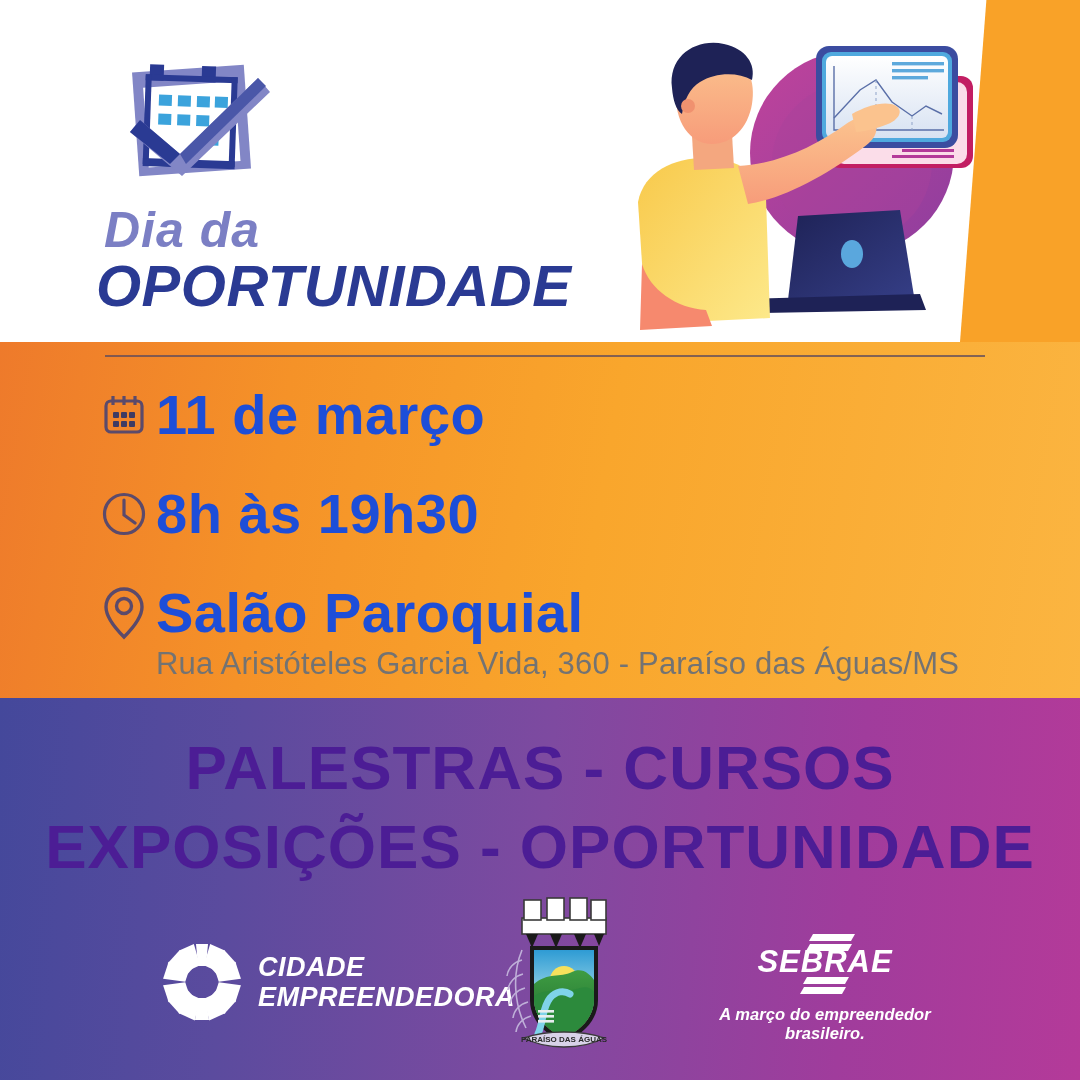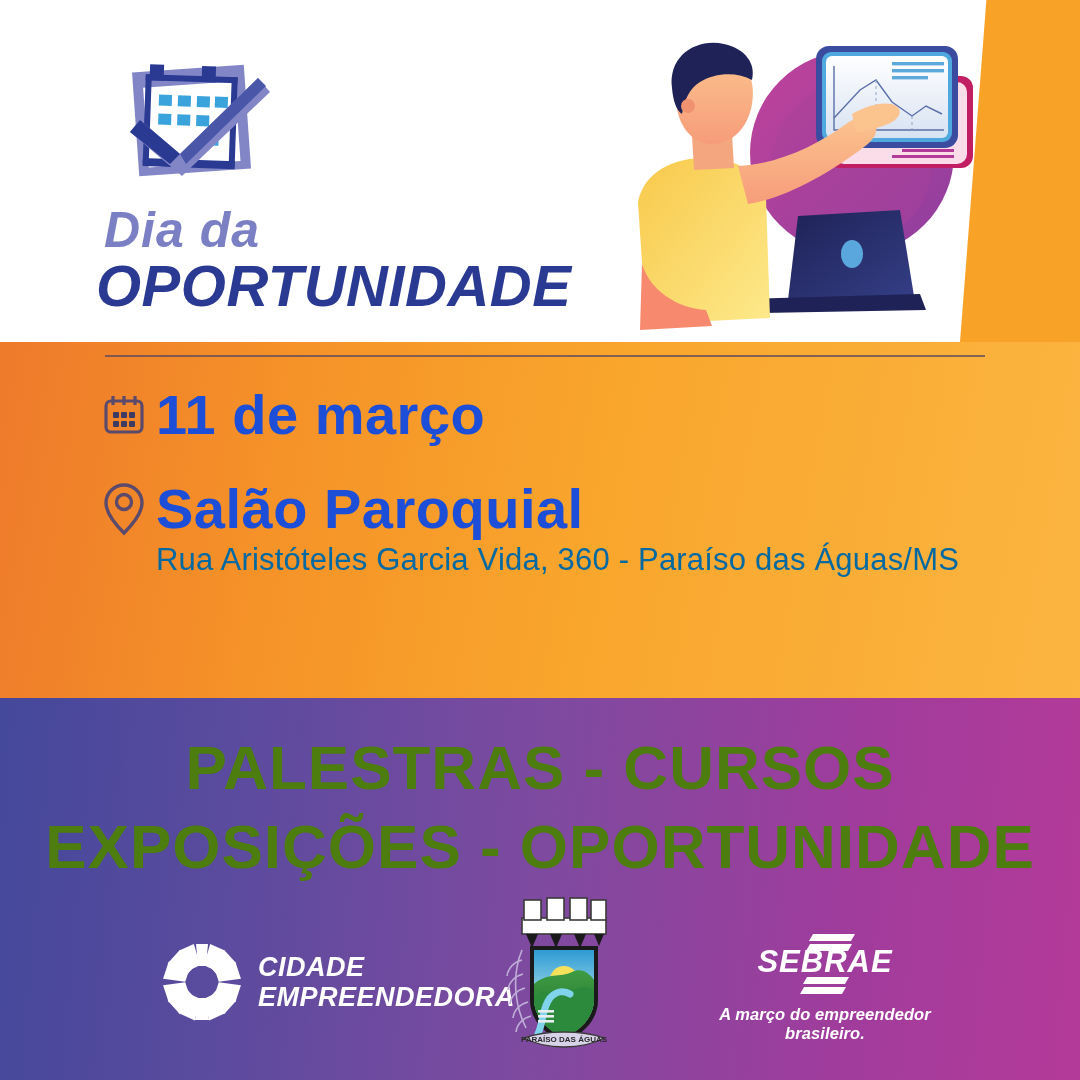--- a/index.html
+++ b/index.html
@@ -61,27 +61,27 @@
   .row .ic{width:64px;flex:0 0 64px;display:flex;align-items:center;justify-content:center;}
   .row .tx{
     font-size:56px;font-weight:bold;color:#1d4ed8;
     letter-spacing:.5px;line-height:1.05;
   }
   .r1{height:86px;}
   .r2{height:96px;margin-top:8px;}
   .r3{height:74px;margin-top:14px;}
   .addr{
     margin-left:64px;margin-top:-4px;
-    font-size:31px;color:#0369a1;letter-spacing:.2px;
+    font-size:31px;color:#737373;letter-spacing:.2px;
   }
 
   
   .banner{
     position:absolute;left:0;top:728px;width:1080px;text-align:center;
-    color:#4d7c0f;font-weight:bold;font-size:62px;line-height:1.28;
+    color:#4c1d95;font-weight:bold;font-size:62px;line-height:1.28;
     letter-spacing:1px;
   }
 
   
   .logos{position:absolute;left:0;top:888px;width:1080px;height:170px;}
   .logo-ce{position:absolute;left:160px;top:52px;display:flex;align-items:center;gap:14px;}
   .ce-text{color:#fff;font-style:italic;font-weight:bold;font-size:27px;line-height:1.12;letter-spacing:.5px;}
   .logo-coa{position:absolute;left:498px;top:0px;width:132px;height:168px;}
   .logo-sb{position:absolute;left:700px;top:44px;width:250px;text-align:center;}
   .sb-tag{color:#fff;font-style:italic;font-weight:bold;font-size:16.5px;margin-top:7px;letter-spacing:.1px;}
@@ -224,20 +224,29 @@
             <rect x="28" y="20" width="6" height="6" rx="1"></rect>
             <rect x="12" y="29" width="6" height="6" rx="1"></rect>
             <rect x="20" y="29" width="6" height="6" rx="1"></rect>
             <rect x="28" y="29" width="6" height="6" rx="1"></rect>
           </g>
         </svg>
       </span>
       <span class="tx">11 de março</span>
     </div>
 
+    <div class="row r2">
+      <span class="ic">
+        <svg width="50" height="50" viewBox="0 0 50 50">
+          <circle cx="25" cy="25" r="19.5" fill="none" stroke="#5B4A6B" stroke-width="3.2"></circle>
+          <path d="M25 11 L25 26 L36 34" fill="none" stroke="#5B4A6B" stroke-width="3.2" stroke-linecap="round"></path>
+        </svg>
+      </span>
+      <span class="tx">8h às 19h30</span>
+    </div>
 
     <div class="row r3">
       <span class="ic">
         <svg width="46" height="56" viewBox="0 0 46 56">
           <path d="M23 4 C33 4 41 12 41 22 C41 34 27 48 23 52 C19 48 5 34 5 22 C5 12 13 4 23 4 Z" fill="none" stroke="#5B4A6B" stroke-width="3.4"></path>
           <circle cx="23" cy="21" r="7.5" fill="none" stroke="#5B4A6B" stroke-width="3.4"></circle>
         </svg>
       </span>
       <span class="tx">Salão Paroquial</span>
     </div>

